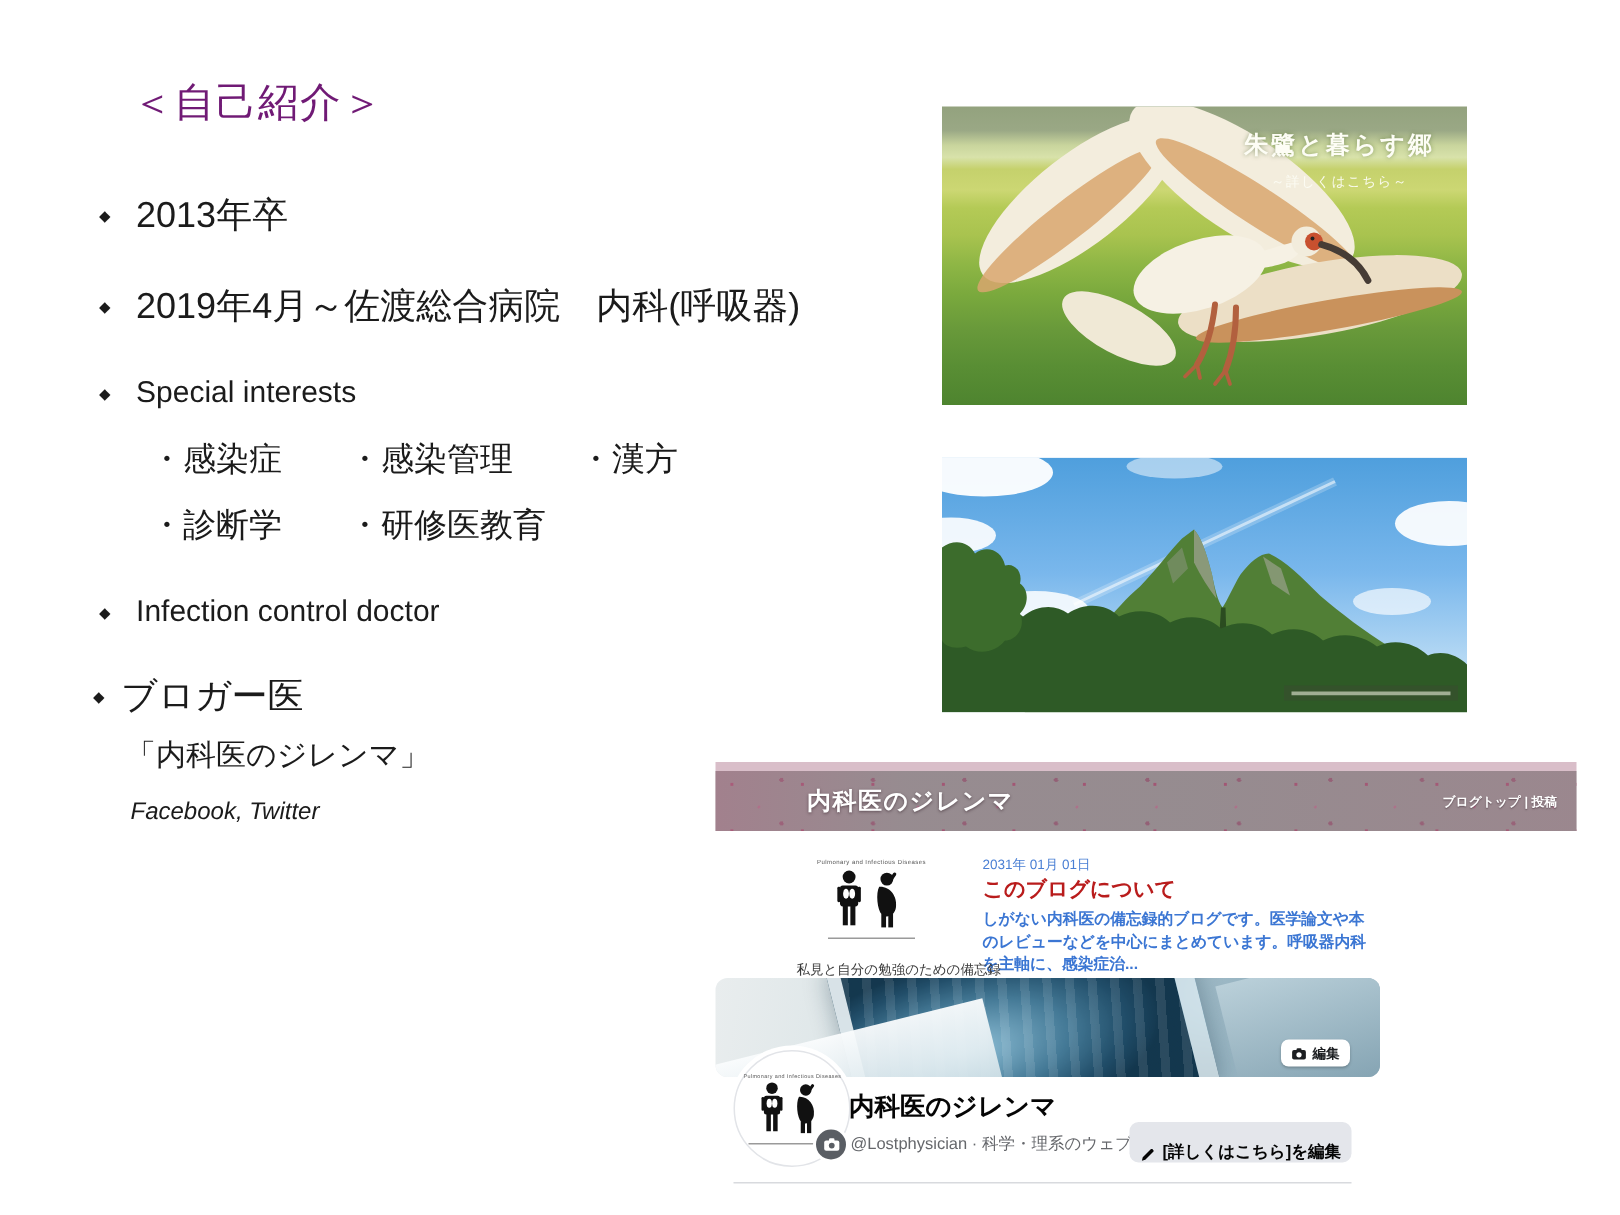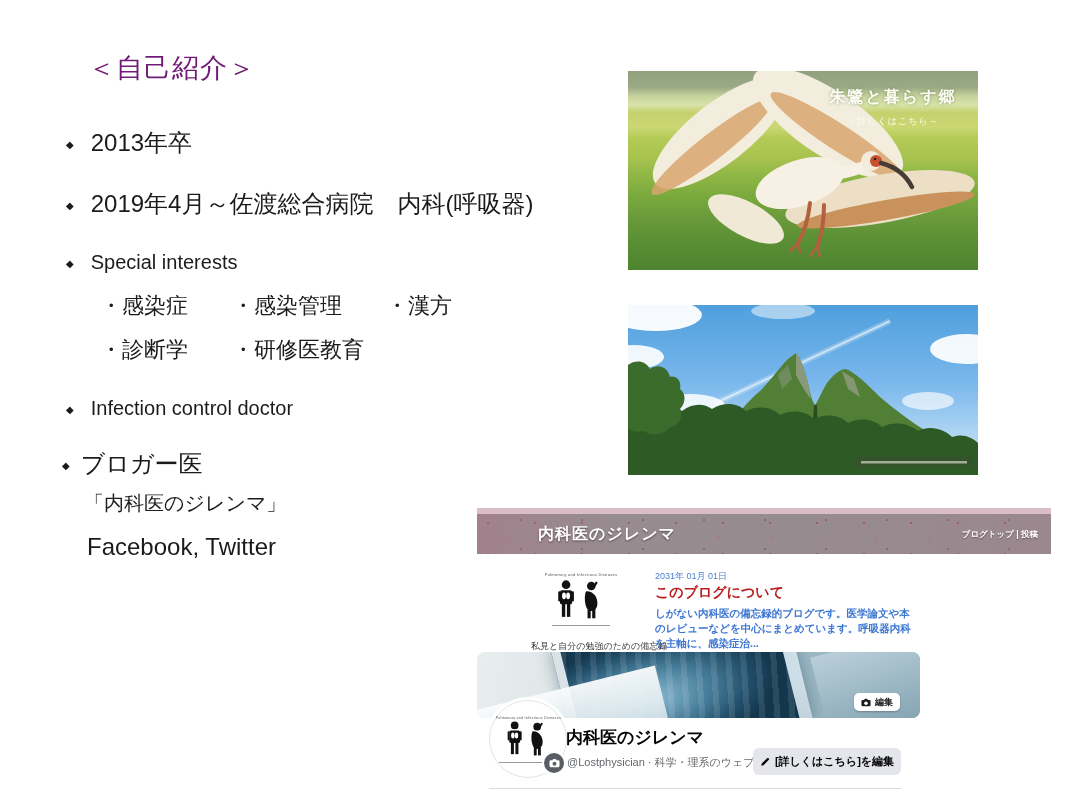--- a/index.html
+++ b/index.html
@@ -13,21 +13,21 @@
   .dia{font-size:10px;margin-right:17px;position:relative;top:1px;color:#1b1b1b;}
   .r1{left:66px;top:127px;font-size:24px;}
   .r2{left:66px;top:188px;font-size:24px;}
   .r3{left:66px;top:251px;font-size:20px;}
   .sub1{left:100px;top:291px;font-size:22px;}
   .sub2{left:100px;top:335px;font-size:22px;}
   .r4{left:66px;top:397px;font-size:20px;}
   .r5{left:62px;top:448px;font-size:24px;}
   .r5 .dia{margin-right:11px;}
   .l1{left:84px;top:490px;font-size:20px;justify-content:center;}
-  .l2{left:87px;top:533px;font-size:24px;}
+  .l2{left:87px;top:533px;font-size:16px;font-style:italic;}
 
   
   .ibis{position:absolute;left:628px;top:71px;width:350px;height:199px;overflow:hidden;
         background:linear-gradient(180deg,#93a27e 0%,#9aa885 8%,#c9d59d 13%,#d8e2aa 17%,
         #c5d16c 21%,#ccd773 28%,#b4ca56 34%,#a9c34f 43%,#8eb645 53%,#7aa93d 63%,
         #68993a 75%,#598e34 87%,#4e842f 100%);}
   .ibis svg{position:absolute;left:0;top:0;}
   .ibis-ov{position:absolute;left:185px;top:16px;width:160px;text-align:center;color:#fdfdf5;}
   .ibis-ov .t1{font-size:16px;font-weight:bold;letter-spacing:2px;text-shadow:0 0 3px rgba(60,90,30,.5);}
   .ibis-ov .t2{font-size:9px;letter-spacing:1px;margin-top:7px;opacity:.95;}
@@ -84,21 +84,21 @@
   .fb-avatar{position:absolute;left:12px;top:192px;width:78px;height:78px;border-radius:50%;background:#fff;
     border:1px solid #e2e4e8;box-shadow:0 0 0 3px #fff;display:flex;flex-direction:column;align-items:center;
     justify-content:center;}
   .fb-avatar .logo-caption{transform:scale(.9);}
   .avatar-cam{position:absolute;right:2px;bottom:4px;width:20px;height:20px;border-radius:50%;
     background:#5a5e64;display:flex;align-items:center;justify-content:center;cursor:pointer;
     box-shadow:0 0 0 2px #fff;}
   .fb-name{position:absolute;left:89px;top:218px;font-size:17px;font-weight:bold;color:#050505;}
   .fb-handle{position:absolute;left:90px;top:247px;font-size:11px;color:#65676b;}
   .fb-edit-btn{position:absolute;left:276px;top:240px;width:148px;height:27px;background:#e4e6eb;
-    border-radius:6px;display:flex;align-items:center;justify-content:center;gap:5px;
+    border-radius:6px;display:flex;align-items:flex-end;justify-content:center;gap:5px;
     font-size:11px;font-weight:bold;color:#050505;cursor:pointer;}
   .fb-divider{position:absolute;left:12px;top:280px;width:412px;height:1px;background:#d8dade;}
 </style>
 </head>
 <body>
 
 <div class="frame">
 
   <svg width="0" height="0" style="position:absolute" aria-hidden="true">
     <defs>

